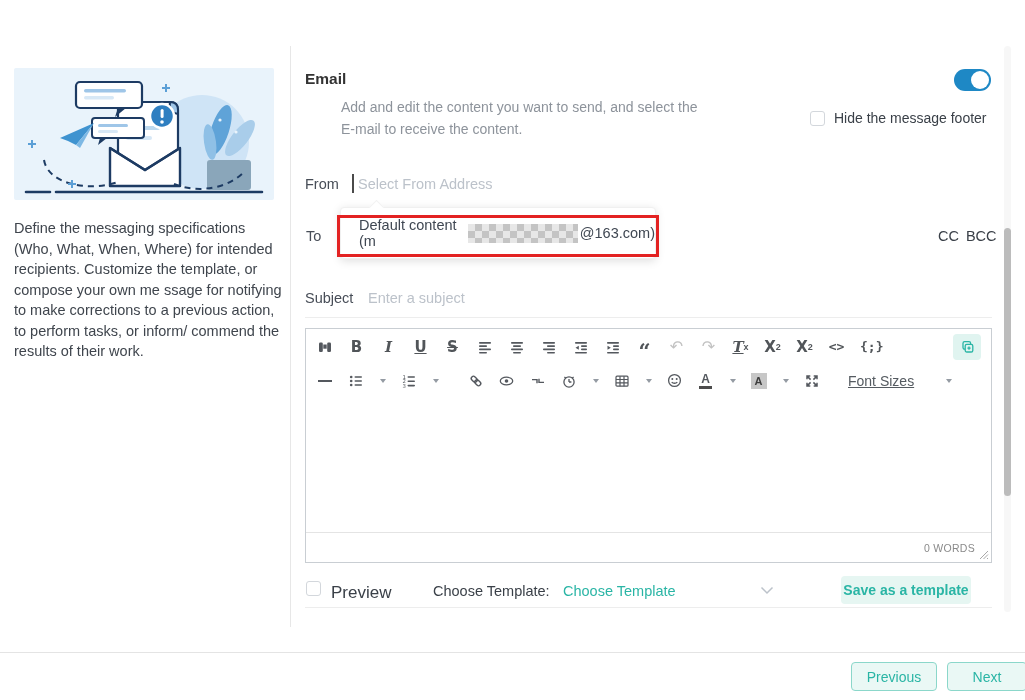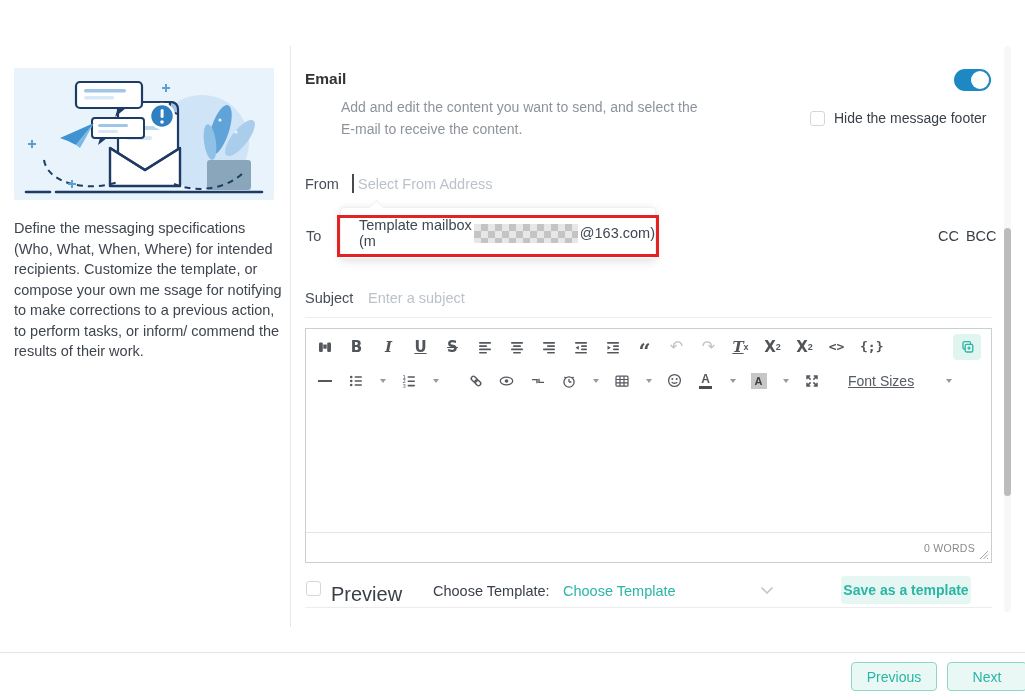--- a/index.html
+++ b/index.html
@@ -72,21 +72,21 @@
   .colorA .a { font:bold 12px "Liberation Sans",sans-serif; color:#54585e; line-height:12px; }
   .colorA .bar { width:13px; height:3px; background:#4c4c4c; margin-top:1px; }
   .bgA { width:16px; height:16px; background:#c7c7c7; display:flex; align-items:center; justify-content:center; font:bold 11px "Liberation Sans",sans-serif; color:#3e3e3e; }
   .edit-area { position:absolute; left:0; top:101px; width:685px; height:102px; background:#fff; cursor:text; }
   .statusbar { position:absolute; left:0; bottom:0; width:685px; height:30px; border-top:1px solid #e4e4e4; }
   .wordcount { position:absolute; right:16px; top:9px; font-size:10.5px; color:#8a8a8a; letter-spacing:.3px; }
   .grip { position:absolute; right:2px; bottom:2px; }
 
   
   .preview-row-cb { position:absolute; left:306px; top:581px; }
-  .preview-lbl { position:absolute; left:331px; top:583px; font-size:20px; color:#3a4048; }
+  .preview-lbl { position:absolute; left:331px; top:583px; font-size:17px; color:#3a4048; }
   .choose-lbl { position:absolute; left:433px; top:583px; font-size:14.5px; color:#3a4048; }
   .choose-val { position:absolute; left:563px; top:583px; font-size:14.5px; color:#2ab5a5; cursor:pointer; }
   .choose-chev { position:absolute; left:760px; top:586px; }
   .save-btn { position:absolute; left:841px; top:576px; width:130px; height:28px; background:#e6f6f2; border-radius:4px; color:#2ab5a5; font-size:14px; font-weight:600; display:flex; align-items:center; justify-content:center; cursor:pointer; }
   .content-divider { position:absolute; left:305px; top:607px; width:687px; height:1px; background:#ededed; }
 
   
   .scroll-track { position:absolute; left:1004px; top:46px; width:7px; height:566px; background:#f7f7f7; border-radius:4px; }
   .scroll-thumb { position:absolute; left:1004px; top:228px; width:7px; height:268px; background:#bcbcbc; border-radius:4px; cursor:pointer; }
 
@@ -168,21 +168,21 @@
     <div class="lbl">Hide the message footer</div>
   </div>
 
   <div class="from-label">From</div>
   <div class="cursor-bar"></div>
   <div class="from-ph placeholder">Select From Address</div>
 
   <div class="to-label">To</div>
   <div class="popover">
     <div class="notch"></div>
-    <span>Template mailbox (m</span>
+    <span>Default content (m</span>
       <span class="pixelated"></span>
       <span>@163.com)</span>
   </div>
   <div class="red-box"></div>
   <div class="ccbcc">
     <span>CC</span>
     <span>BCC</span>
   </div>
 
   <div class="subject-label">Subject</div>

